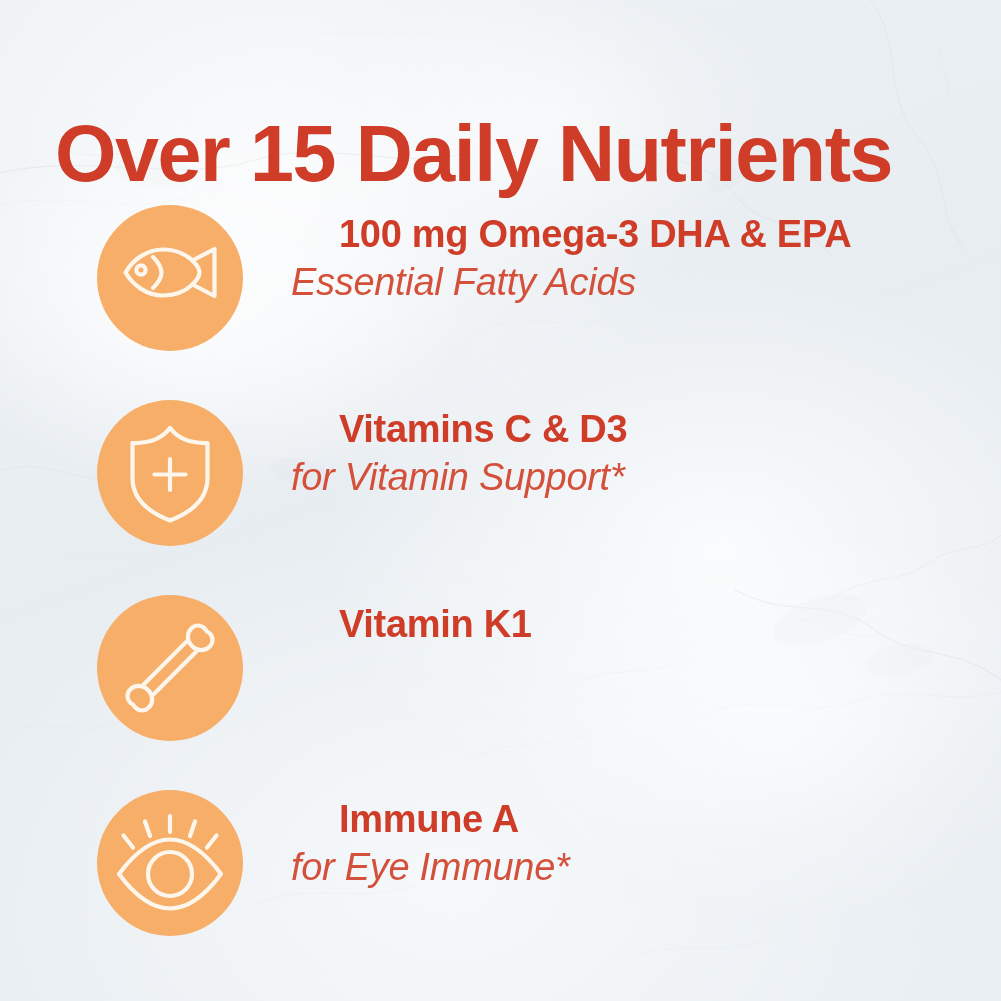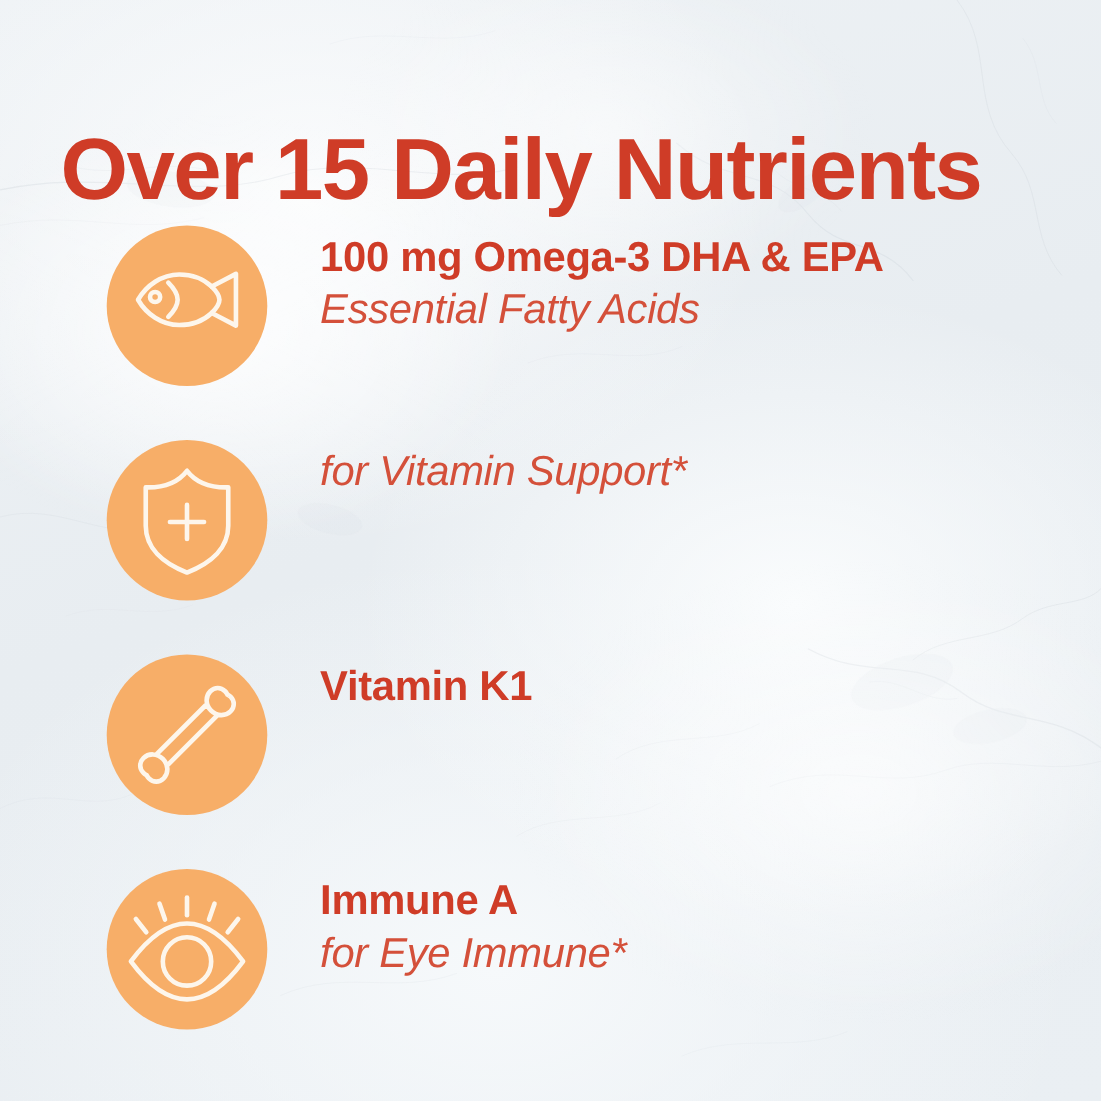--- a/index.html
+++ b/index.html
@@ -94,20 +94,21 @@
     top: 6px;
     width: 680px;
   }
   .row-primary {
     font-size: 38px;
     font-weight: bold;
     letter-spacing: -0.3px;
     line-height: 1.25;
     color: #cf3c27;
     white-space: nowrap;
+    margin-left: 48px;
   }
   .row-secondary {
     font-size: 38px;
     font-weight: normal;
     letter-spacing: -0.3px;
     line-height: 1.25;
     color: #d4503a;
     white-space: nowrap;
     font-style: italic;
   }
@@ -179,20 +180,21 @@
       <div class="icon-badge">
         <svg width="104" height="104" viewBox="0 0 104 104">
           <g fill="none" stroke="#fdf6ec" stroke-width="4.2" stroke-linecap="round" stroke-linejoin="round">
             <path d="M52,7 C44,17.5 32,22.5 14.5,22 L14.5,57 C14.5,77 30,91 52,99.5 C74,91 89.5,77 89.5,57 L89.5,22 C72,22.5 60,17.5 52,7 Z"></path>
             <path d="M52,38 L52,69"></path>
             <path d="M36.5,53.5 L67.5,53.5"></path>
           </g>
         </svg>
       </div>
       <div class="row-text">
+        <div class="row-primary">Vitamins C &amp; D3</div>
         <div class="row-secondary">for Vitamin Support*</div>
       </div>
     </div>
 
     <div class="row">
       <div class="icon-badge">
         <svg width="106" height="106" viewBox="0 0 106 106">
           <g transform="rotate(-45 53 53)">
             <path d="M22,53 C22,45.5 16.5,40 10,40 C4.5,40 0.5,44 0.5,49.5 C0.5,51.6 1.2,53.3 1.2,53 C1.2,52.7 0.5,54.4 0.5,56.5 C0.5,62 4.5,66 10,66 C16.5,66 22,60.5 22,53 Z
                      M22,46 L84,46 M22,60 L84,60

